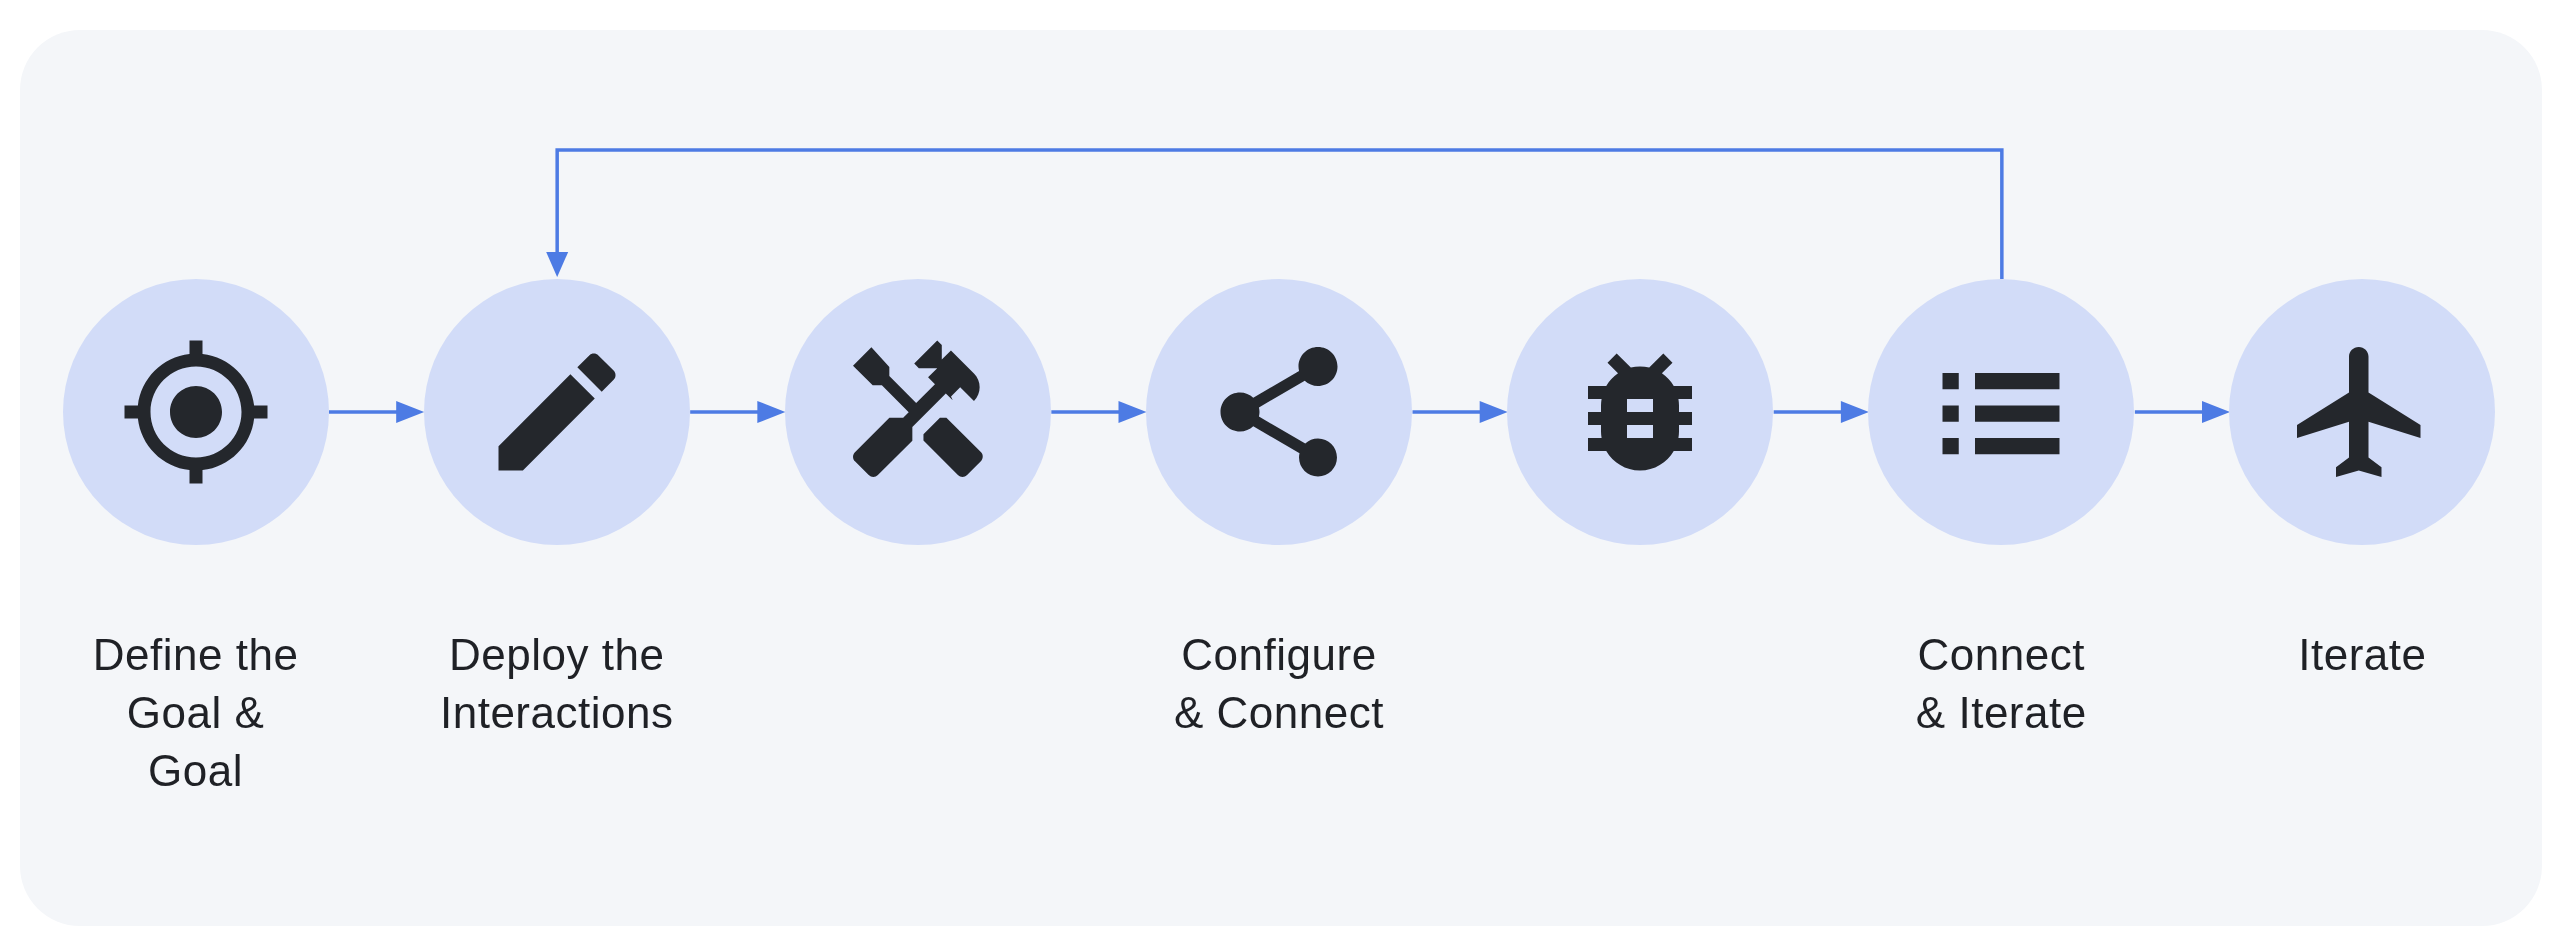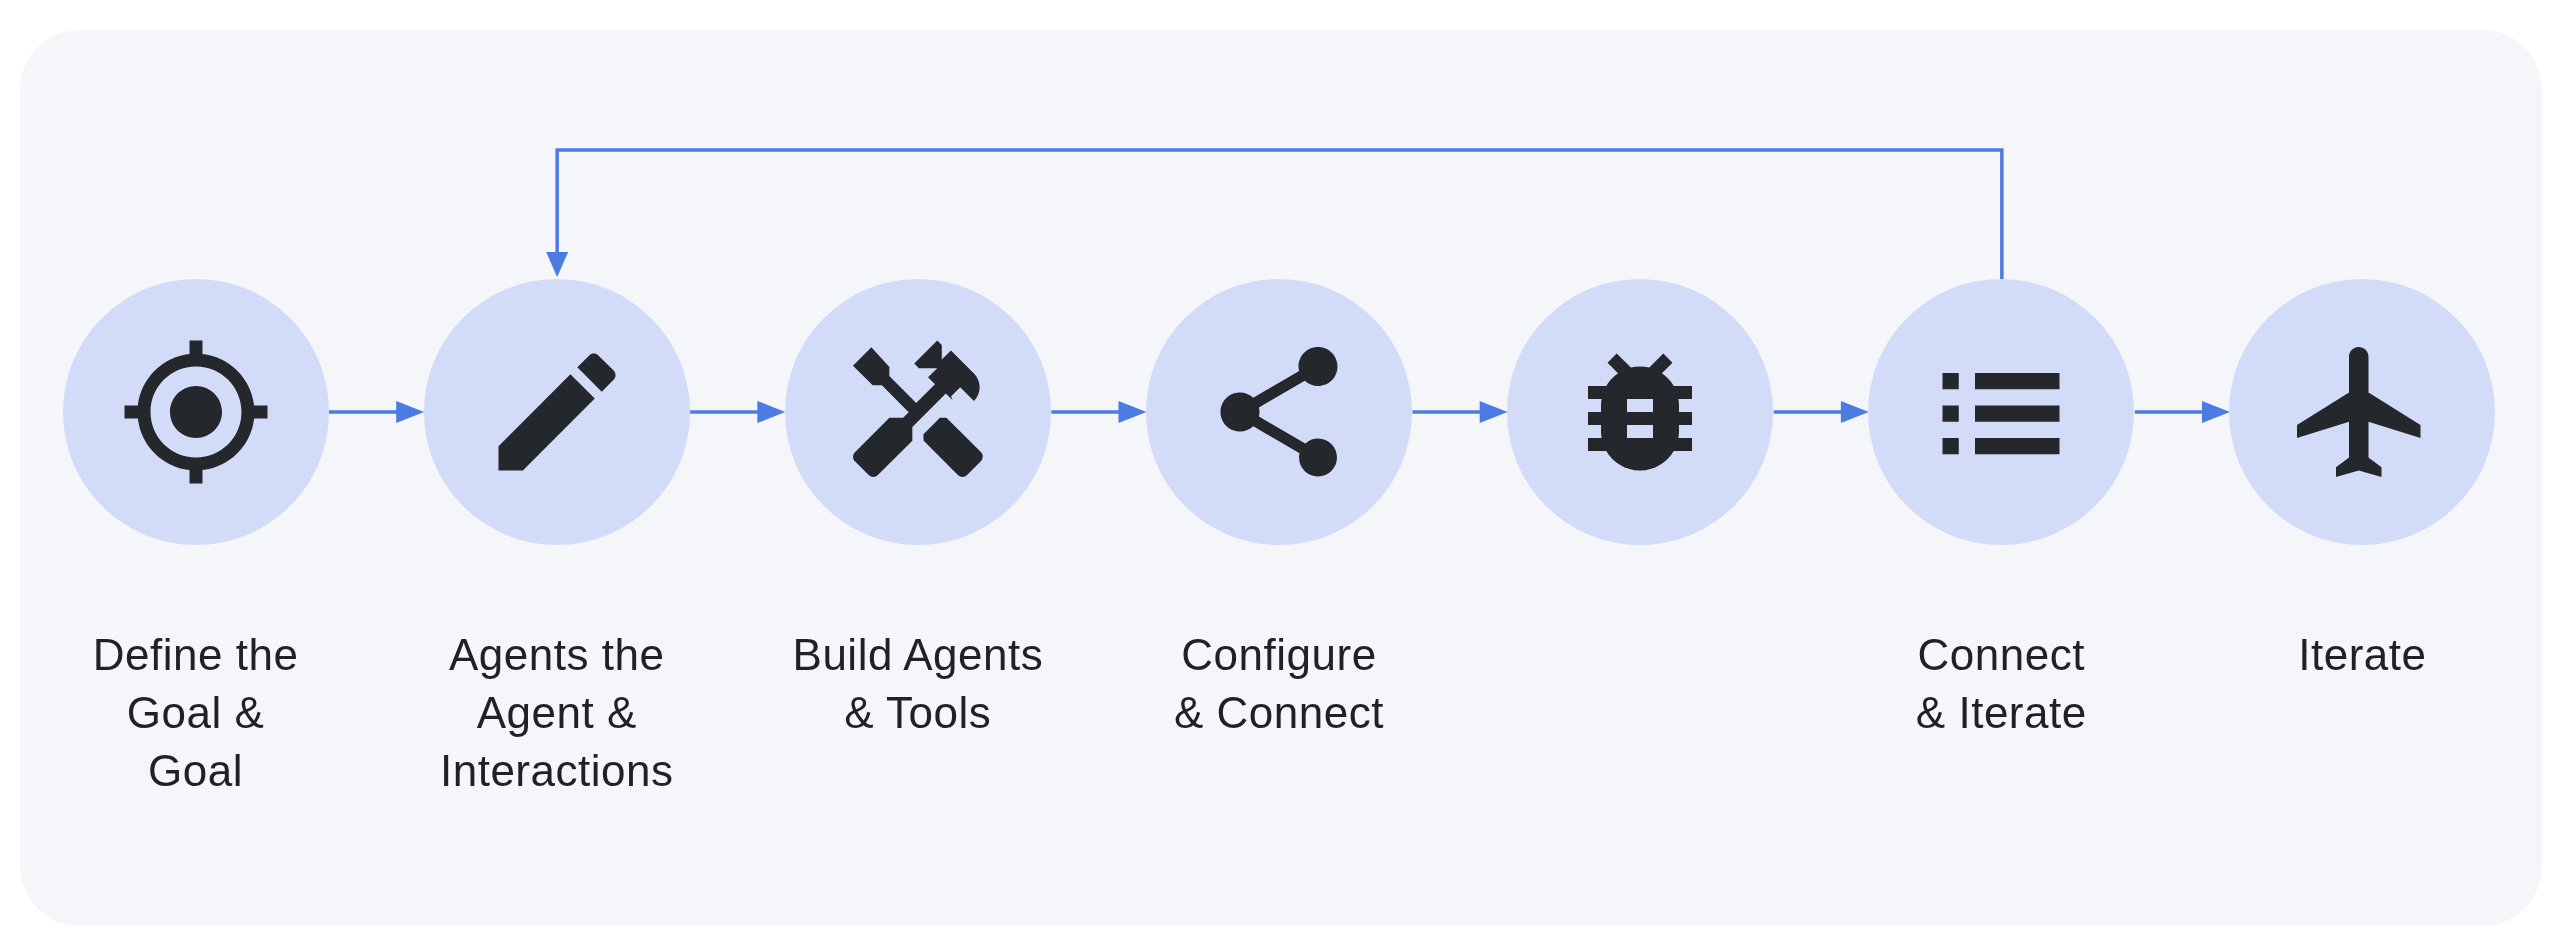--- a/index.html
+++ b/index.html
@@ -95,34 +95,29 @@
           <div>Goal</div>
         </div>
       </div>
       <div class="step">
         <div class="circle">
           <svg viewBox="0 0 24 24" class="icon">
             <path d="M3 17.25V21h3.75L17.81 9.94l-3.75-3.75L3 17.25zM20.71 7.04c.39-.39.39-1.02 0-1.41l-2.34-2.34c-.39-.39-1.02-.39-1.41 0l-1.83 1.83 3.75 3.75 1.83-1.83z"></path>
           </svg>
         </div>
         <div class="label">
-          <div>Agents the</div>
-          <div>Agent &amp;</div>
+          <div>Deploy the</div>
           <div>Interactions</div>
         </div>
       </div>
       <div class="step">
         <div class="circle">
           <svg viewBox="0 0 24 24" class="icon">
             <path d="M21.67 18.17l-5.3-5.3h-.99l-2.54 2.54v.99l5.3 5.3c.39.39 1.02.39 1.41 0l2.12-2.12c.39-.39.39-1.03 0-1.41zm-4.59-8.57l1.41-1.41 2.12 2.12c1.17-1.17 1.17-3.07 0-4.24l-3.54-3.54-1.41 1.41V1.71l-.7-.71-3.54 3.54.71.71h2.83l-1.41 1.41 1.06 1.06-2.89 2.89-4.13-4.13V5.06L4.83 2.04 2 4.87 5.03 7.9h1.41l4.13 4.13-.85.85H7.6l-5.3 5.3c-.39.39-.39 1.02 0 1.41l2.12 2.12c.39.39 1.02.39 1.41 0l5.3-5.3v-2.12l5.15-5.15 1.06 1.06z"></path>
           </svg>
-        </div>
-        <div class="label">
-          <div>Build Agents</div>
-          <div>&amp; Tools</div>
         </div>
       </div>
       <div class="step">
         <div class="circle">
           <svg viewBox="0 0 24 24" class="icon">
             <path d="M18 16.08c-.76 0-1.44.3-1.96.77L8.91 12.7c.05-.23.09-.46.09-.7s-.04-.47-.09-.7l7.05-4.11c.54.5 1.25.81 2.04.81 1.66 0 3-1.34 3-3s-1.34-3-3-3-3 1.34-3 3c0 .24.04.47.09.7L8.04 9.81C7.5 9.31 6.79 9 6 9c-1.66 0-3 1.34-3 3s1.34 3 3 3c.79 0 1.5-.31 2.04-.81l7.12 4.16c-.05.21-.08.43-.08.65 0 1.61 1.31 2.92 2.92 2.92 1.61 0 2.92-1.31 2.92-2.92s-1.31-2.92-2.92-2.92z"></path>
           </svg>
         </div>
         <div class="label">
           <div>Configure</div>

